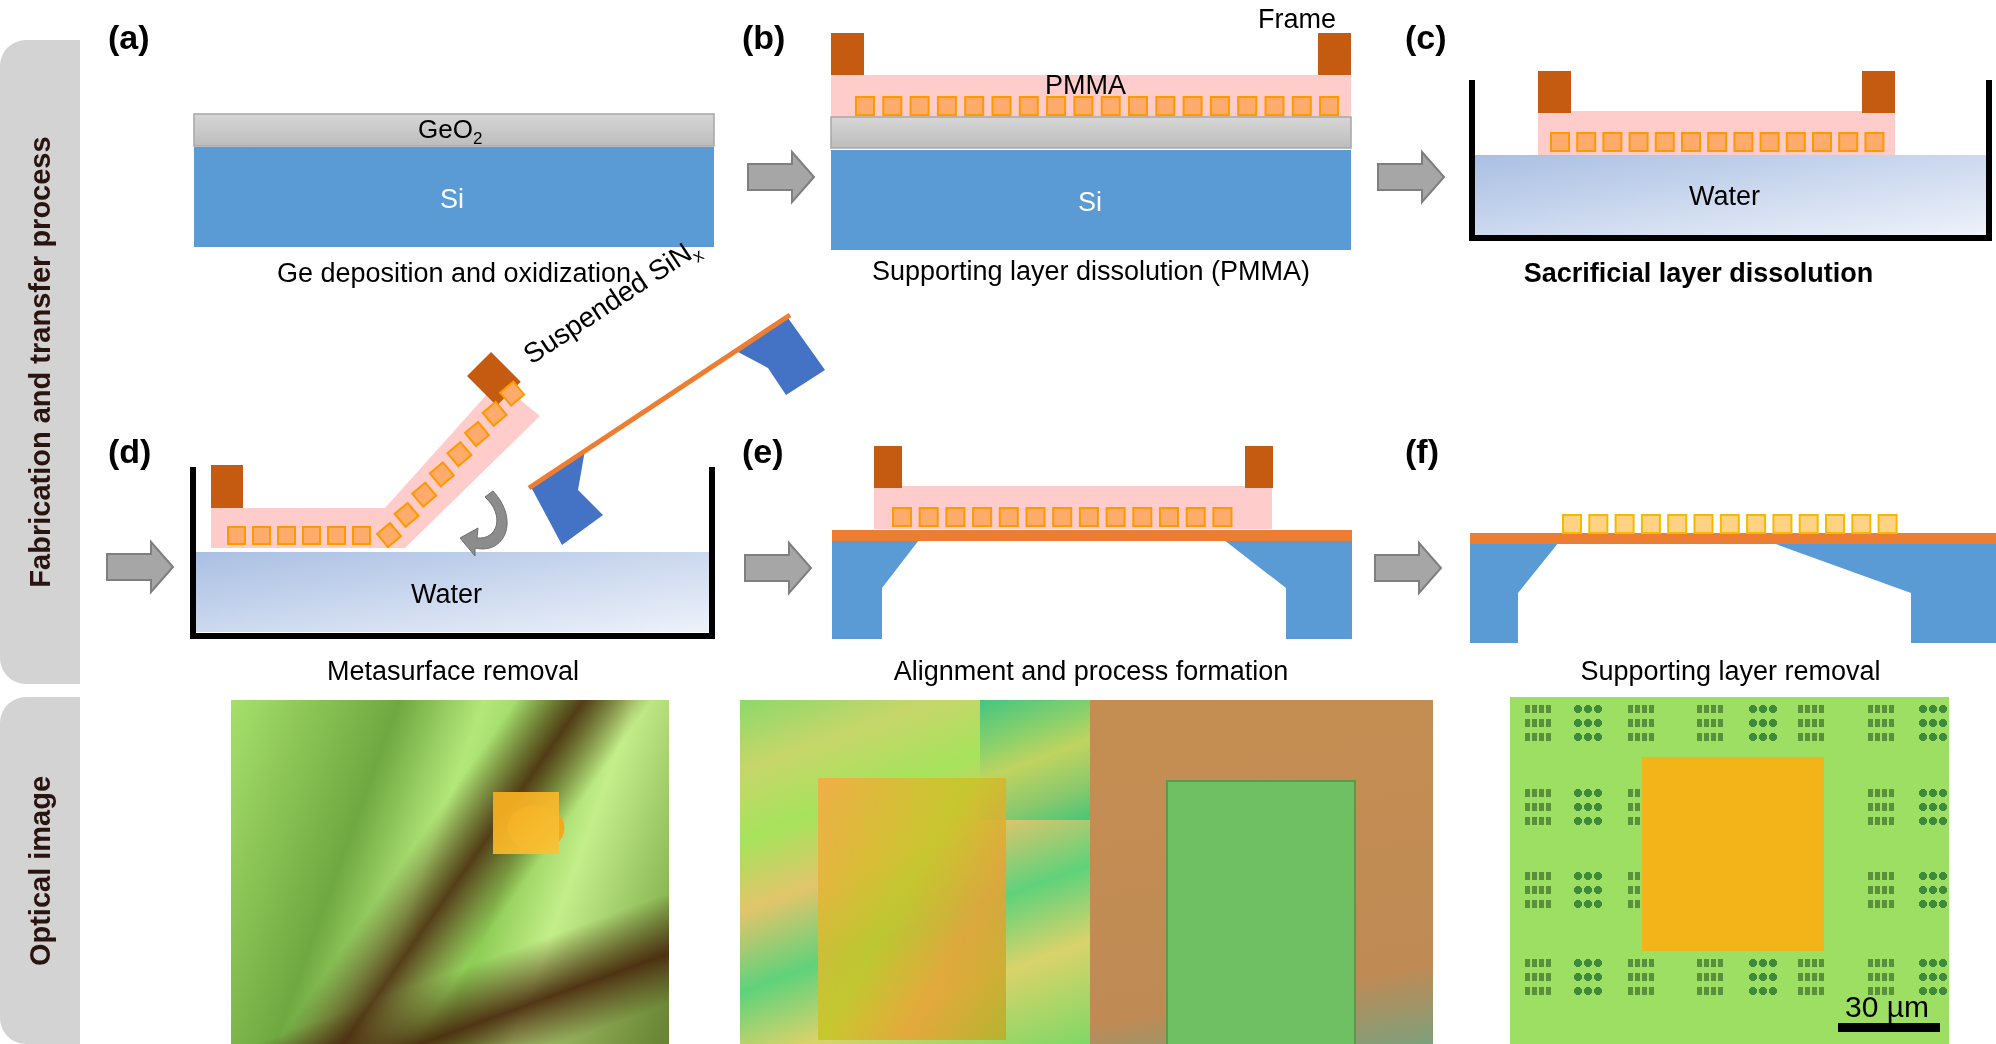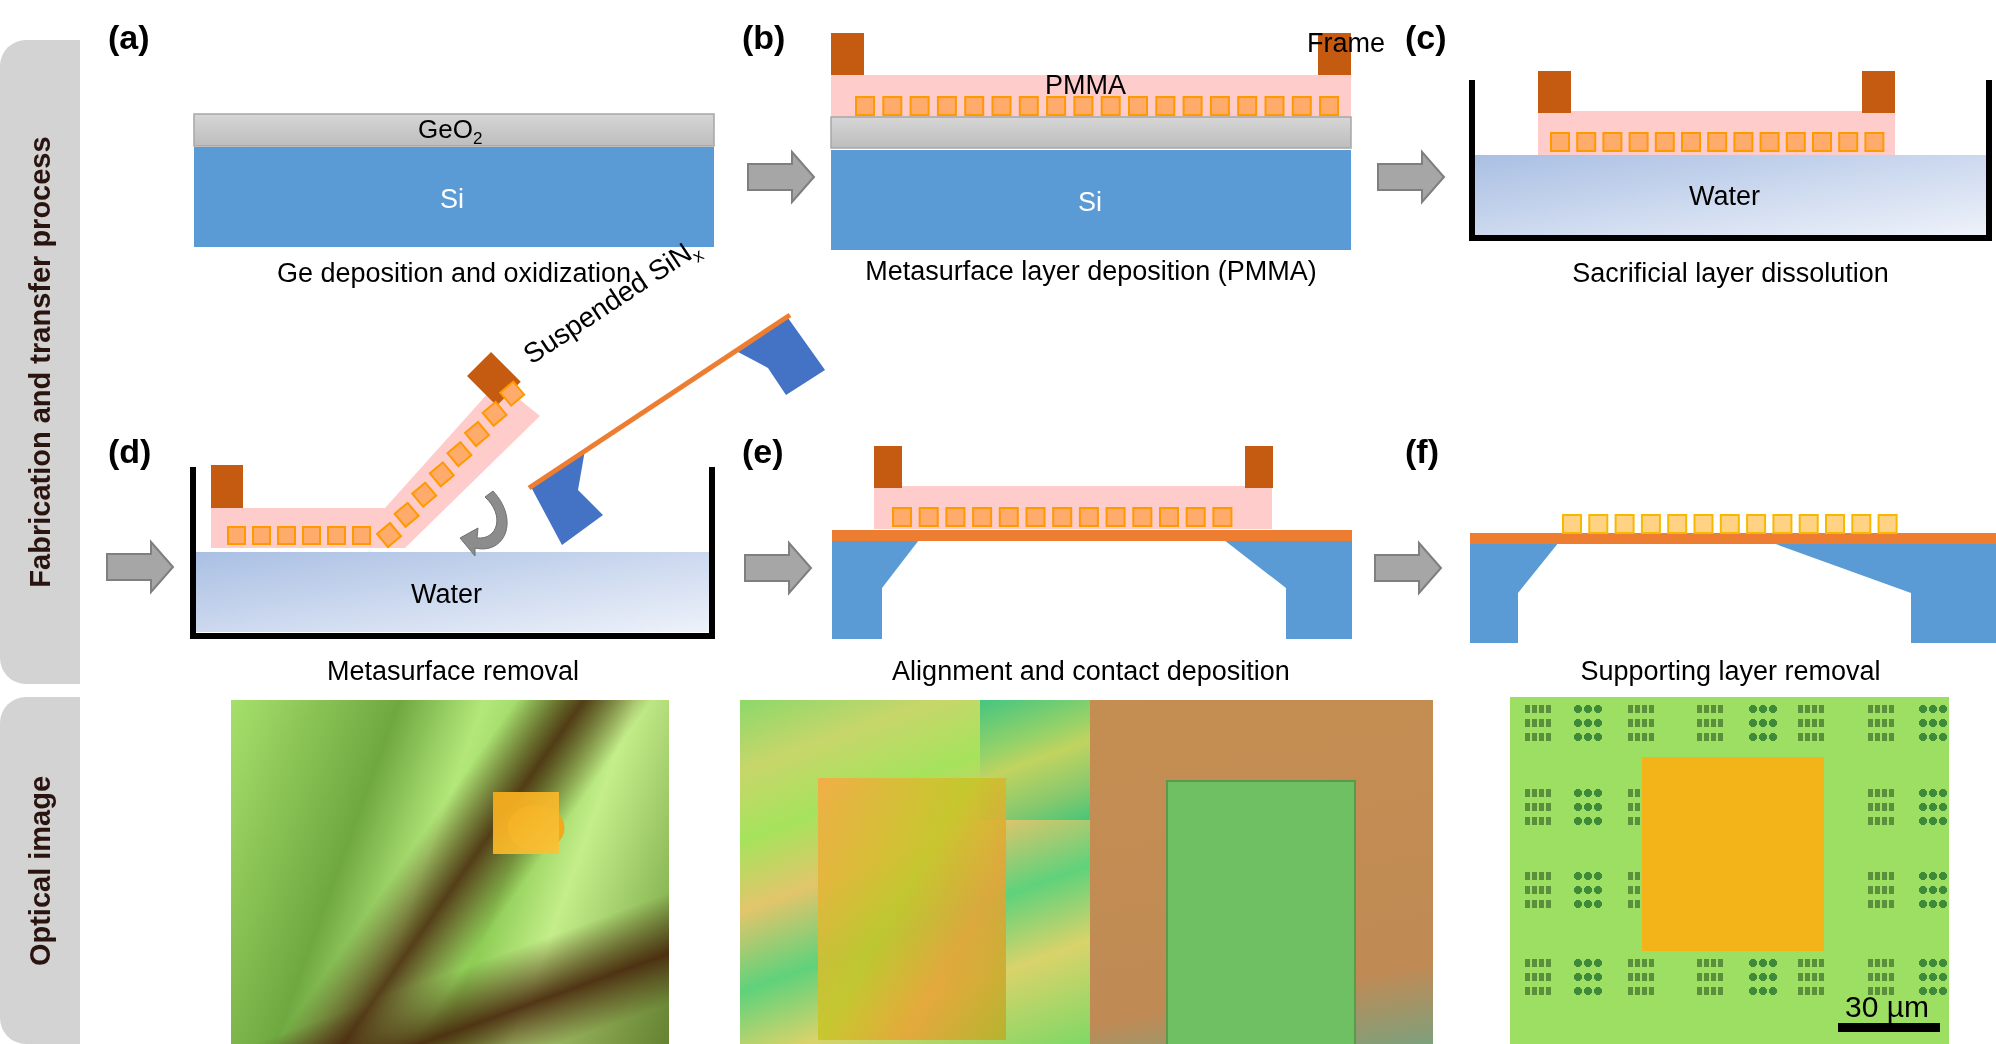--- a/index.html
+++ b/index.html
@@ -181,33 +181,33 @@
 </svg>
 
 <div class="plabel" style="left:108px;top:18px;">(a)</div>
 <div class="plabel" style="left:742px;top:18px;">(b)</div>
 <div class="plabel" style="left:1405px;top:18px;">(c)</div>
 <div class="plabel" style="left:108px;top:432px;">(d)</div>
 <div class="plabel" style="left:742px;top:432px;">(e)</div>
 <div class="plabel" style="left:1405px;top:432px;">(f)</div>
 
 <div class="caption" style="left:194px;width:520px;top:258px;">Ge deposition and oxidization</div>
-<div class="caption" style="left:811px;width:560px;top:256px;">Metasurface layer deposition (PMMA)</div>
-<div class="caption" style="left:1472px;width:517px;top:258px;">Sacrificial layer dissolution</div>
+<div class="caption" style="left:811px;width:560px;top:256px;">Supporting layer dissolution (PMMA)</div>
+<div class="caption" style="left:1440px;width:517px;top:258px;font-weight:bold;">Sacrificial layer dissolution</div>
 <div class="caption" style="left:193px;width:520px;top:656px;">Metasurface removal</div>
-<div class="caption" style="left:811px;width:560px;top:656px;">Alignment and contact deposition</div>
+<div class="caption" style="left:811px;width:560px;top:656px;">Alignment and process formation</div>
 <div class="caption" style="left:1472px;width:517px;top:656px;">Supporting layer removal</div>
 
 <div class="lbl" style="left:418px;top:114px;font-size:26px;">
   <span>GeO</span><sub style="font-size:17px;">2</sub>
 </div>
 <div class="lbl" style="left:440px;top:184px;color:#fff;">Si</div>
 <div class="lbl" style="left:1078px;top:187px;color:#fff;">Si</div>
 <div class="lbl" style="left:1045px;top:70px;">PMMA</div>
-<div class="lbl" style="left:1307px;top:4px;margin-top:24px;">Frame</div>
+<div class="lbl" style="left:1258px;top:4px;">Frame</div>
 <div class="lbl" style="left:1689px;top:181px;">Water</div>
 <div class="lbl" style="left:411px;top:579px;">Water</div>
 <div class="lbl" style="left:538px;top:338px;transform-origin:0 100%;transform:rotate(-33.5deg);font-size:28px;">
   <span>Suspended SiN</span><sub style="font-size:18px;">x</sub>
 </div>
 
 <div class="opt" style="left:231px;top:700px;width:438px;height:344px;
      background:
        radial-gradient(ellipse 40px 32px at 305px 128px, #f7b41e 0%, #f2a81a 70%, transparent 72%),
        linear-gradient(125deg, rgba(90,50,20,0) 0%, rgba(90,50,20,0) 42%, rgba(70,35,10,0.85) 52%, rgba(70,35,10,0) 62%),

